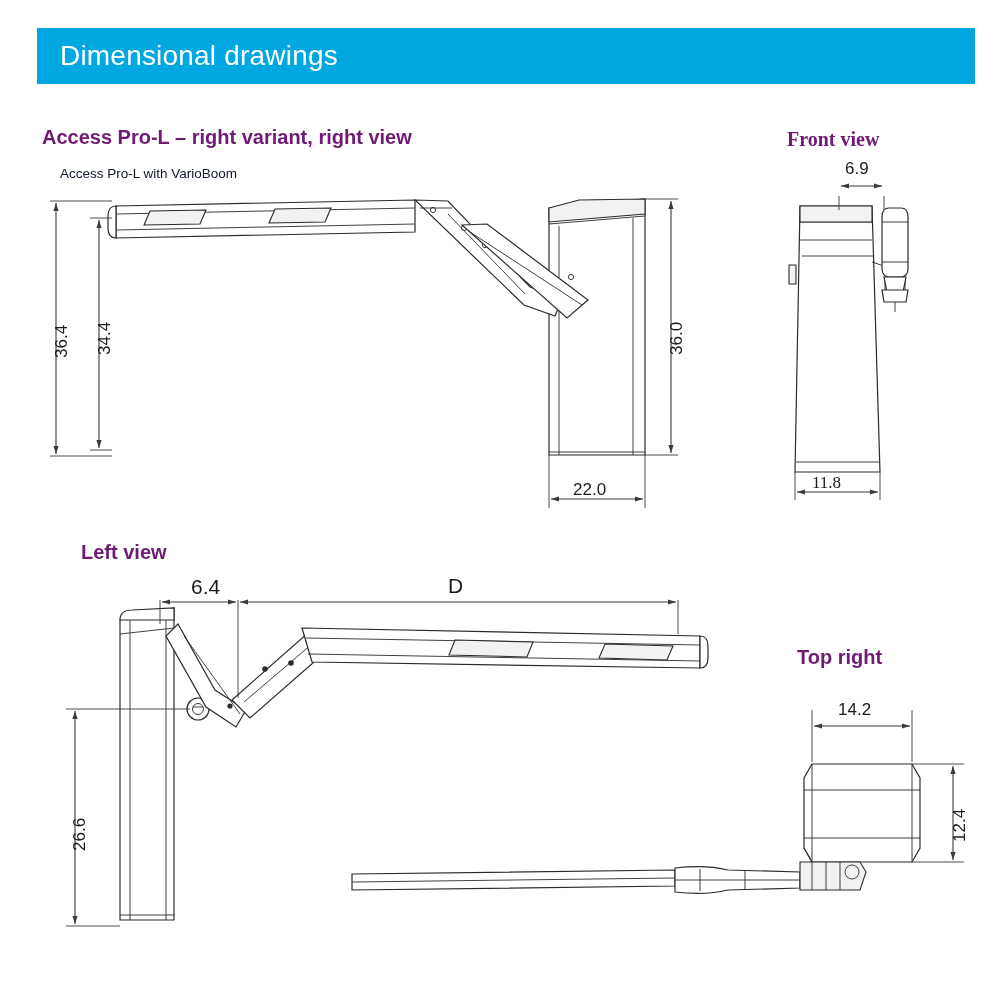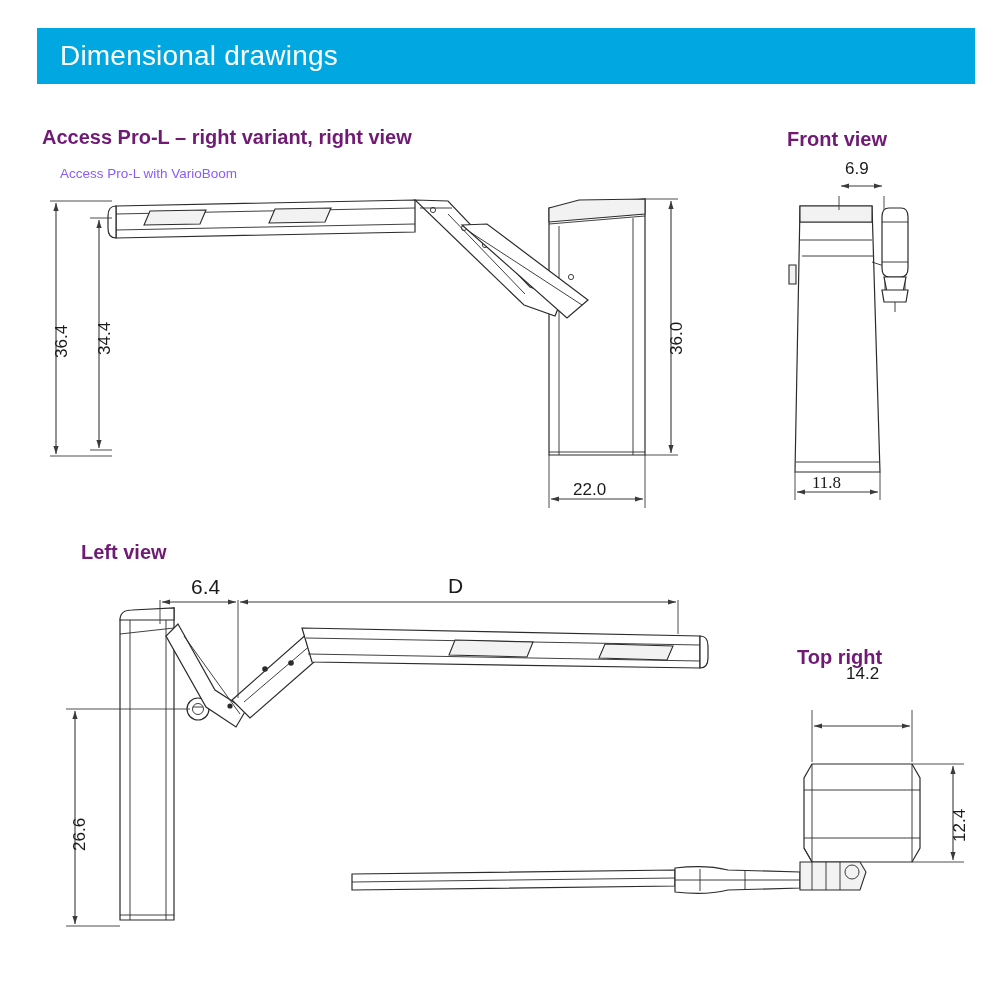--- a/index.html
+++ b/index.html
@@ -44,25 +44,25 @@
     position: absolute;
     font-size: 20px;
     font-weight: 700;
     color: #701a75;
     white-space: nowrap;
   }
   .sub-caption {
     position: absolute;
     font-size: 13.5px;
     font-weight: 400;
-    color: #8b5cf6;
+    color: #0f172a;
     white-space: nowrap;
   }
   #cap-main   { left: 42px;  top: 126px; }
-  #cap-front  { left: 787px; top: 128px; }
+  #cap-front  { left: 787px; top: 128px; font-family: Liberation Serif, serif; }
   #cap-left   { left: 66px;  top: 541px; margin-left: 15px; }
   #cap-top    { left: 797px; top: 646px; }
   #sub-main   { left: 60px;  top: 166px; }
 
   
   .dim {
     position: absolute;
     font-size: 17px;
     color: #1a1a1a;
     white-space: nowrap;
@@ -266,16 +266,16 @@
   <div class="dim v" style="left:667px; top:355px;">36.0</div>
   <div class="dim" style="left:573px; top:480px;">22.0</div>
 
   <div class="dim" style="left:845px; top:159px;">6.9</div>
   <div class="dim" style="left:812px; top:473px;font-family:Liberation Serif, serif;">11.8</div>
 
   <div class="dim big" style="left:191px; top:575px;">6.4</div>
   <div class="dim big" style="left:448px; top:574px;">D</div>
   <div class="dim v" style="left:70px;  top:851px;">26.6</div>
 
-  <div class="dim" style="left:838px; top:664px;margin-left:8px;">14.2</div>
+  <div class="dim" style="left:838px; top:700px;">14.2</div>
   <div class="dim v" style="left:950px; top:842px;">12.4</div>
 
 </div>
 
 </body></html>

